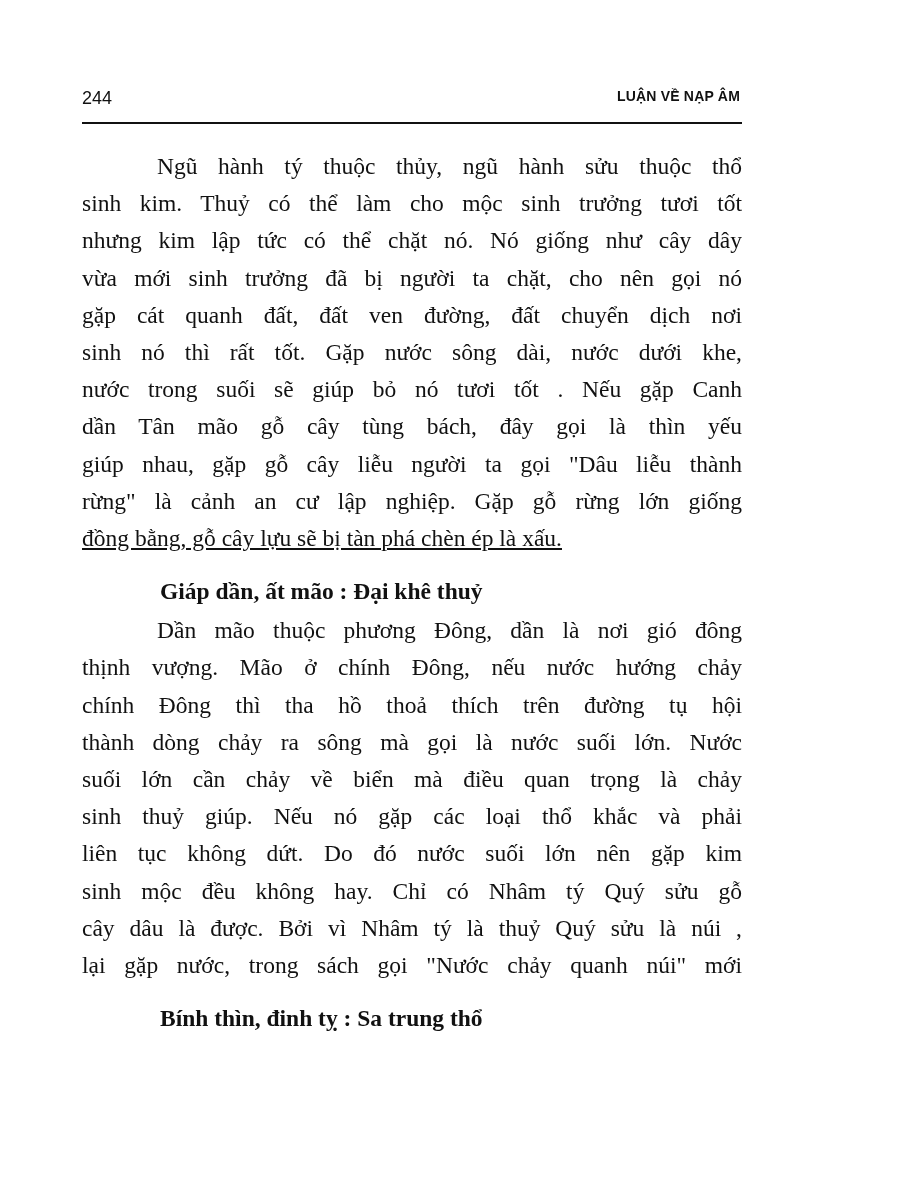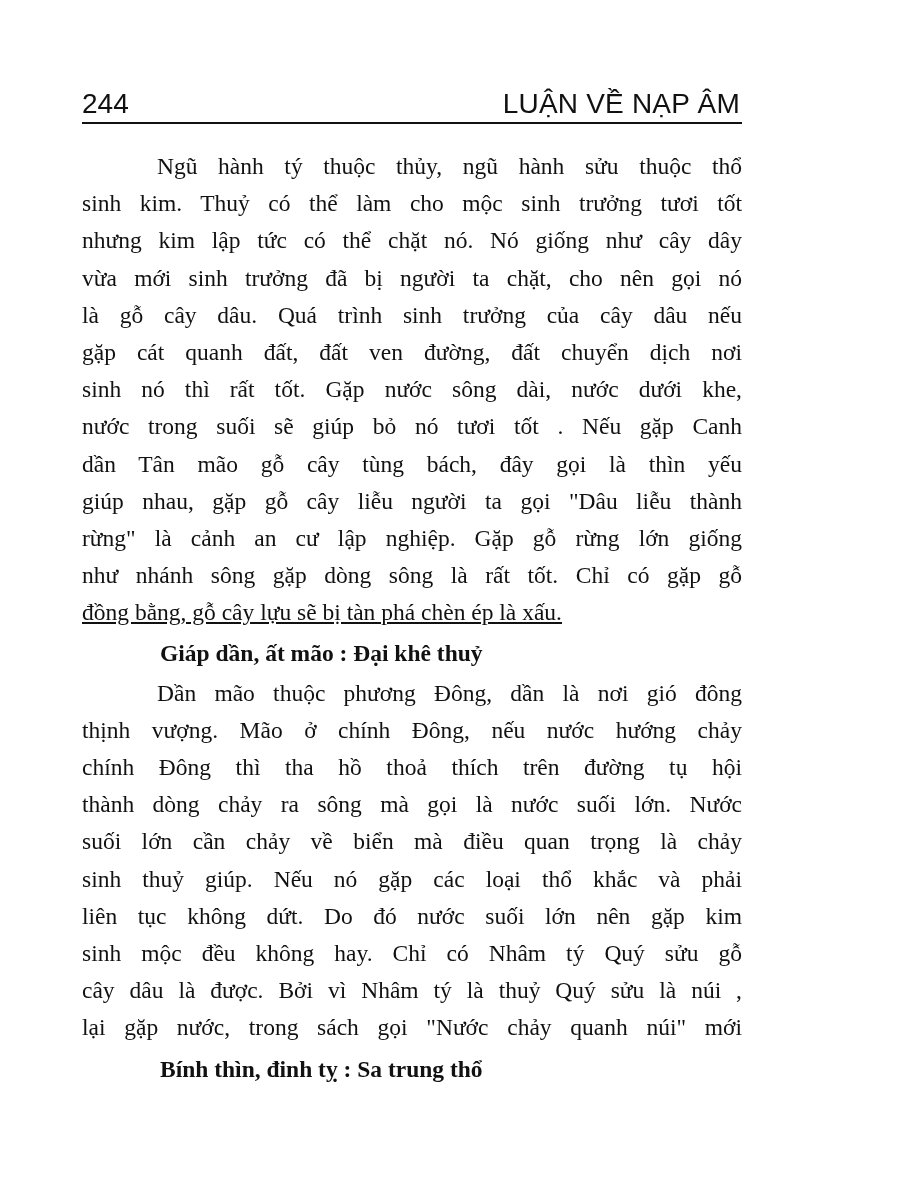--- a/index.html
+++ b/index.html
@@ -1,52 +1,50 @@
 <!DOCTYPE html>
 <html><head>
 <meta charset="utf-8">
 <style>
   html, body { margin: 0; padding: 0; background: #ffffff; }
   body { width: 901px; height: 1200px; position: relative; overflow: hidden; }
   .page { position: absolute; left: 0; top: 0; width: 901px; height: 1200px; background: #fff; color: #111; }
   .header { position: absolute; left: 82px; top: 88px; width: 658px; height: 36px; }
-  .page-number { position: absolute; left: 0; top: 0; font-family: "Liberation Sans", sans-serif; font-size: 28px; color: #111; }
-  .running-title { position: absolute; right: 0; top: 0; font-family: "Liberation Sans", sans-serif; font-size: 28px; color: #111; letter-spacing: 0.2px; }
+  .page-number { position: absolute; left: 0; top: 0; font-family: "Liberation Sans", sans-serif; font-size: 18px; color: #111; }
+  .running-title { position: absolute; right: 0; top: 0; font-family: "Liberation Sans", sans-serif; font-size: 14px; color: #111; letter-spacing: 0.2px; font-weight: bold; }
   .header-rule { position: absolute; left: 82px; top: 122px; width: 660px; height: 2px; background: #111; }
   .body-text { position: absolute; left: 82px; top: 148px; width: 660px; font-family: "Liberation Serif", serif; font-size: 23.5px; line-height: 37.2px; color: #111; }
   .line { display: block; text-align: justify; text-align-last: justify; white-space: nowrap; height: 37.2px; }
   .line.last { text-align-last: left; text-decoration: underline; }
   .indent { padding-left: 75px; }
-  .heading { font-weight: bold; padding-left: 78px; text-align-last: left; margin-top: 4px; margin-bottom: 2px; }
+  .heading { font-weight: bold; padding-left: 78px; text-align-last: left; margin-top: 16px; margin-bottom: 2px; }
   .heading.second { }
 </style>
 </head>
 <body>
 
 <div class="page">
   <div class="header">
     <span class="page-number">244</span>
     <span class="running-title">LUẬN VỀ NẠP ÂM</span>
   </div>
   <div class="header-rule"></div>
 
   <div class="body-text">
     <div>
       <span class="line indent">Ngũ hành tý thuộc thủy, ngũ hành sửu thuộc thổ</span>
       <span class="line">sinh kim. Thuỷ có thể làm cho mộc sinh trưởng tươi tốt</span>
       <span class="line">nhưng kim lập tức có thể chặt nó. Nó giống như cây dây</span>
       <span class="line">vừa mới sinh trưởng đã bị người ta chặt, cho nên gọi nó</span>
-      <span class="line">là gỗ cây dâu. Quá trình sinh trưởng của cây dâu nếu</span>
       <span class="line">gặp cát quanh đất, đất ven đường, đất chuyển dịch nơi</span>
       <span class="line">sinh nó thì rất tốt. Gặp nước sông dài, nước dưới khe,</span>
       <span class="line">nước trong suối sẽ giúp bỏ nó tươi tốt . Nếu gặp Canh</span>
       <span class="line">dần Tân mão gỗ cây tùng bách, đây gọi là thìn yếu</span>
       <span class="line">giúp nhau, gặp gỗ cây liễu người ta gọi "Dâu liễu thành</span>
       <span class="line">rừng" là cảnh an cư lập nghiệp. Gặp gỗ rừng lớn giống</span>
-      <span class="line">như nhánh sông gặp dòng sông là rất tốt. Chỉ có gặp gỗ</span>
       <span class="line last">đồng bằng, gỗ cây lựu sẽ bị tàn phá chèn ép là xấu.</span>
     </div>
 
     <span class="line heading">Giáp dần, ất mão : Đại khê thuỷ</span>
 
     <div>
       <span class="line indent">Dần mão thuộc phương Đông, dần là nơi gió đông</span>
       <span class="line">thịnh vượng. Mão ở chính Đông, nếu nước hướng chảy</span>
       <span class="line">chính Đông  thì tha hồ thoả thích trên đường tụ hội</span>
       <span class="line">thành dòng chảy ra sông mà gọi là nước suối lớn. Nước</span>

